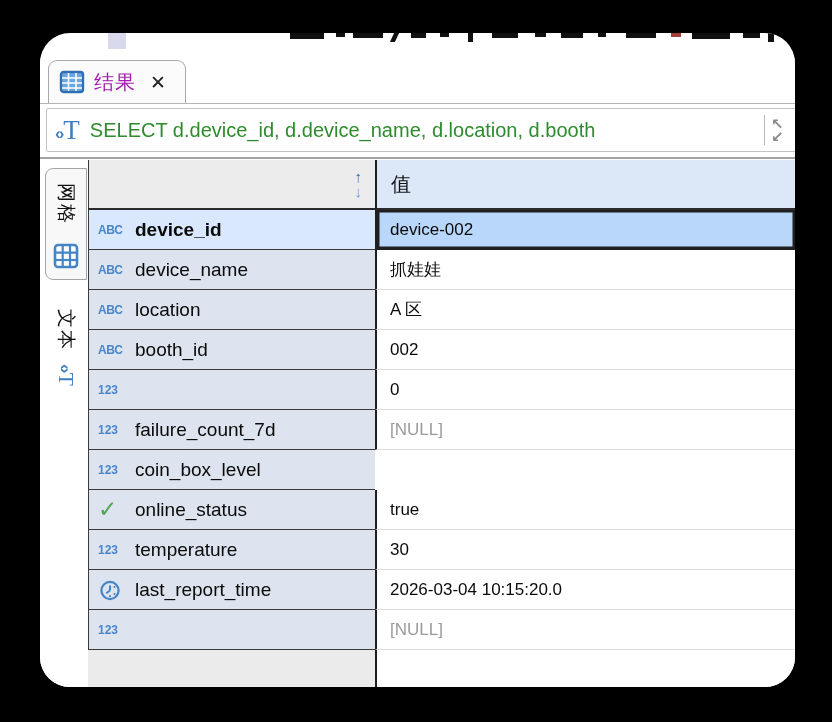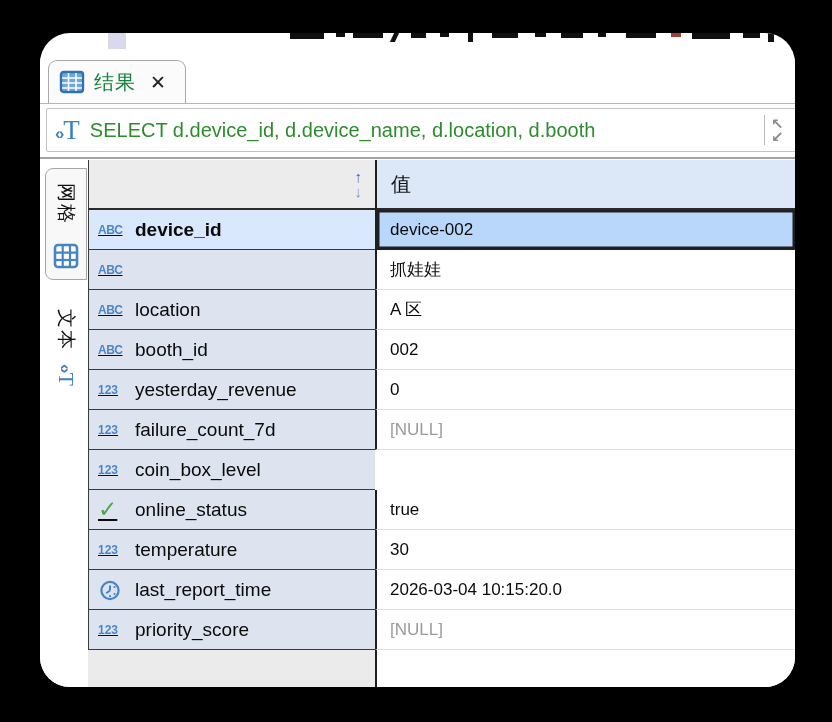--- a/index.html
+++ b/index.html
@@ -13,21 +13,21 @@
   .frag{position:absolute;top:0;background:#101010;}
   .frag.red{background:#a04038;}
   .lavender{position:absolute;left:68px;top:0;width:18px;height:16px;background:#d9d9ee;}
 
   
   .tabbar{position:absolute;left:0;top:25px;width:100%;height:45px;background:#fff;
     border-bottom:1.5px solid #b5b5b5;}
   .tab{position:absolute;left:8px;top:2px;height:43px;width:138px;background:#fbfbfb;
     border:1.5px solid #a9a9a9;border-bottom:none;border-radius:9px 9px 0 0;
     display:flex;align-items:center;padding:0 10px;box-sizing:border-box;}
-  .tab-label{font-size:20px;color:#15803d;margin-left:9px;font-weight:500;letter-spacing:1px;}
+  .tab-label{font-size:20px;color:#a21caf;margin-left:9px;font-weight:500;letter-spacing:1px;}
   .tab-close{font-size:19px;color:#222;margin-left:14px;cursor:default;line-height:1;}
 
   
   .sqlbar{position:absolute;left:6px;top:75px;right:-3px;height:44px;background:#fff;
     border:1.5px solid #c3c3c3;border-radius:2px;display:flex;align-items:center;
     box-sizing:border-box;padding-left:8px;overflow:hidden;}
   .sqlicon{display:flex;align-items:flex-end;color:#3f7fc1;flex:0 0 auto;}
   .sqlicon .ang{font-size:17px;font-weight:bold;letter-spacing:-2px;line-height:1;margin-bottom:2px;}
   .sqlicon .bigT{font-family:"Liberation Serif","DejaVu Serif",serif;font-size:27px;line-height:1;
     font-weight:500;margin-left:1px;}
@@ -63,21 +63,21 @@
   #rows{flex:0 0 auto;}
   .row{display:grid;grid-template-columns:287px 1fr;height:40px;}
   .cell{box-sizing:border-box;display:flex;align-items:center;overflow:hidden;white-space:nowrap;}
   .cell.name{background:#dde4ef;border-left:1.5px solid #3a3a3a;border-bottom:1.5px solid #3a3a3a;
     padding-left:9px;font-size:19px;color:#0a0a0a;}
   .cell.value{background:#fff;border-left:2px solid #1f1f1f;border-bottom:1.5px solid #dedede;
     padding-left:13px;font-size:17px;color:#0a0a0a;}
   .row.selected .cell.name{background:#d9e8fc;font-weight:bold;}
   .row.selected .cell.value{background:#b9d7fa;box-shadow:inset 0 0 0 2.5px #1f1f1f;border-bottom-color:#1f1f1f;}
   .row .nullval{color:#9b9b9b;text-align:center;}
-  .ticon{width:37px;flex:0 0 auto;display:flex;align-items:flex-start;justify-content:flex-start;text-decoration:underline;}
+  .ticon{width:37px;flex:0 0 auto;display:flex;align-items:flex-start;justify-content:flex-start;}
   .ticon .txt{color:#4a86c8;font-weight:bold;font-size:12px;letter-spacing:0px;}
   .ticon .txt.abc{font-size:12px;letter-spacing:-0.5px;}
   .ticon .check{color:#4ca64c;font-size:23px;font-weight:bold;line-height:1;}
   .filler{flex:1 1 auto;display:grid;grid-template-columns:287px 1fr;}
   .filler .f-name{background:#ebebeb;}
   .filler .f-value{background:#fff;border-left:2px solid #1f1f1f;}
 </style>
 </head>
 <body>
 
@@ -179,20 +179,21 @@
     <div class="cell value">
       <span class="fvalue">device-002</span>
     </div>
   </div>
 
   <div class="row">
     <div class="cell name">
       <span class="ticon">
                 <span class="txt abc">ABC</span>
               </span>
+      <span class="flabel">device_name</span>
     </div>
     <div class="cell value">
       <span class="fvalue">抓娃娃</span>
     </div>
   </div>
 
   <div class="row">
     <div class="cell name">
       <span class="ticon">
                 <span class="txt abc">ABC</span>
@@ -214,21 +215,20 @@
     <div class="cell value">
       <span class="fvalue">002</span>
     </div>
   </div>
 
   <div class="row">
     <div class="cell name">
       <span class="ticon">
                 <span class="txt">123</span>
               </span>
-      <span class="flabel">yesterday_revenue</span>
     </div>
     <div class="cell value">
       <span class="fvalue">0</span>
     </div>
   </div>
 
   <div class="row">
     <div class="cell name">
       <span class="ticon">
                 <span class="txt">123</span>
@@ -290,21 +290,20 @@
     <div class="cell value">
       <span class="fvalue">2026-03-04 10:15:20.0</span>
     </div>
   </div>
 
   <div class="row">
     <div class="cell name">
       <span class="ticon">
                 <span class="txt">123</span>
               </span>
-      <span class="flabel">priority_score</span>
     </div>
     <div class="cell value">
       <span class="fvalue nullval">[NULL]</span>
     </div>
   </div>
 </div>
       <div class="filler">
         <div class="f-name"></div>
         <div class="f-value"></div>
       </div>

